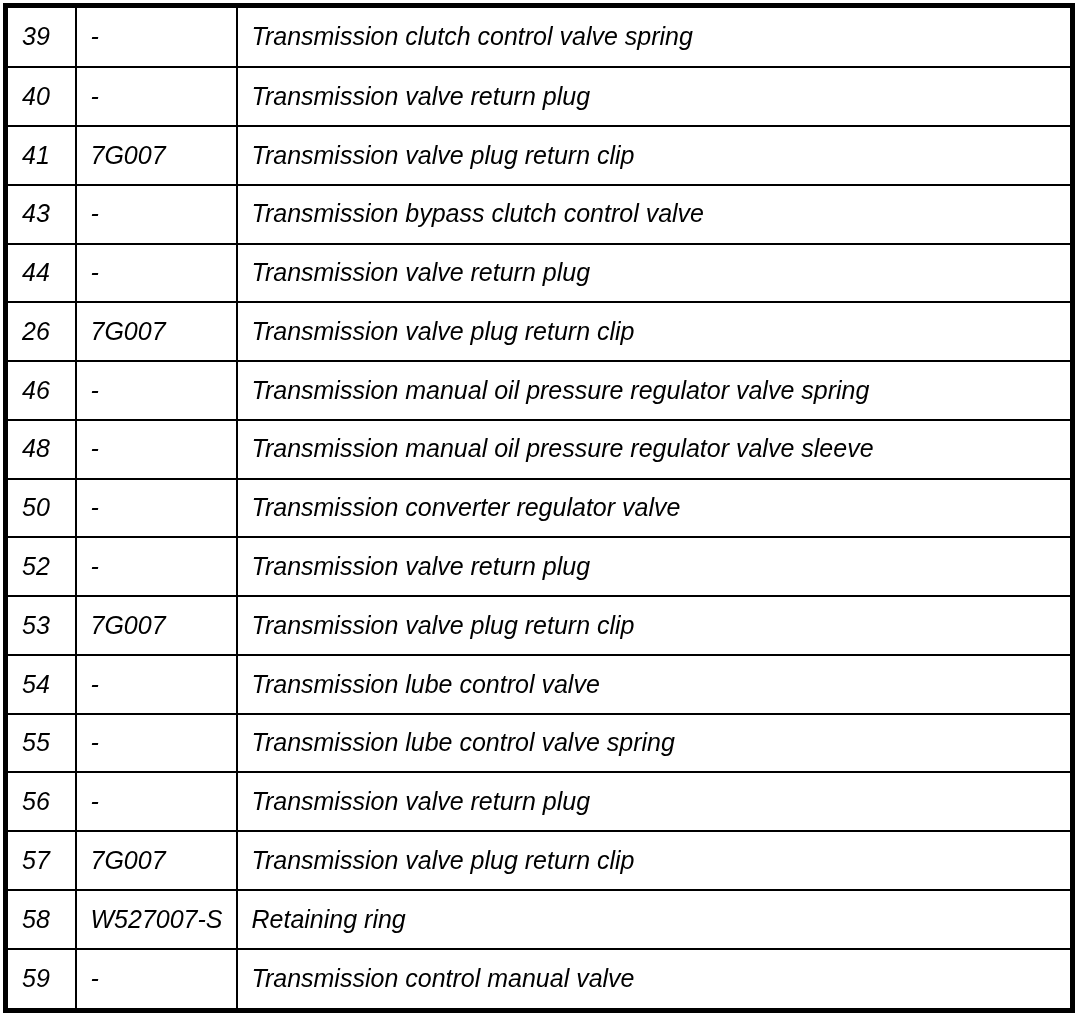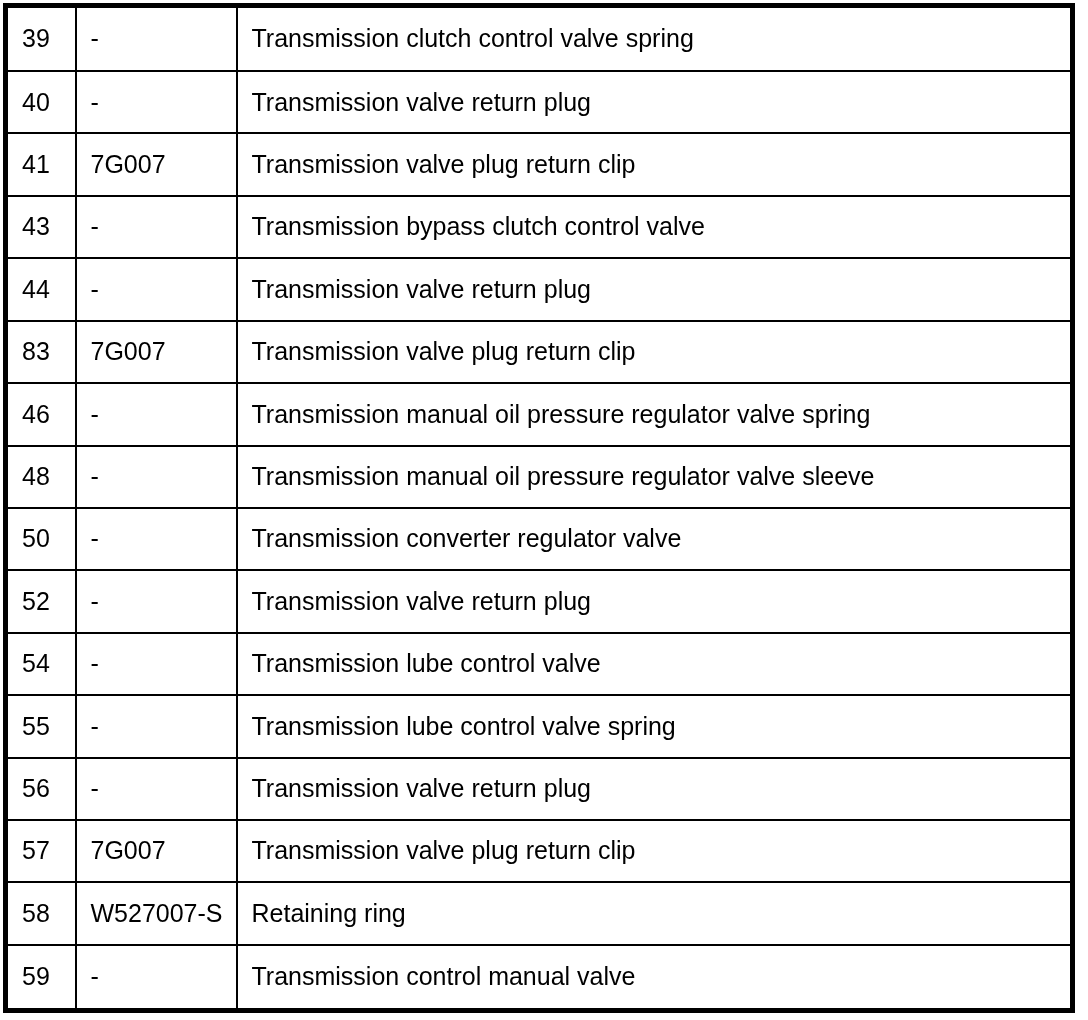--- a/index.html
+++ b/index.html
@@ -11,20 +11,21 @@
     width: 1088px;
     height: 1020px;
     overflow: hidden;
     font-family: "Liberation Sans", sans-serif;
   }
   .page {
     position: relative;
     width: 1088px;
     height: 1020px;
     background: #ffffff;
+    font-style: italic;
   }
   table.parts-table {
     position: absolute;
     left: 3px;
     top: 3px;
     width: 1072px;
     height: 1010px;
     border-collapse: collapse;
     table-layout: fixed;
     border: 5px solid #000000;
@@ -81,21 +82,21 @@
     <td class="col-desc">Transmission bypass clutch control valve</td>
   </tr>
 
   <tr>
     <td class="col-item">44</td>
     <td class="col-part">-</td>
     <td class="col-desc">Transmission valve return plug</td>
   </tr>
 
   <tr>
-    <td class="col-item">83</td>
+    <td class="col-item">26</td>
     <td class="col-part">7G007</td>
     <td class="col-desc">Transmission valve plug return clip</td>
   </tr>
 
   <tr>
     <td class="col-item">46</td>
     <td class="col-part">-</td>
     <td class="col-desc">Transmission manual oil pressure regulator valve spring</td>
   </tr>
 
@@ -113,20 +114,25 @@
     <td class="col-desc">Transmission converter regulator valve</td>
   </tr>
 
 
   <tr>
     <td class="col-item">52</td>
     <td class="col-part">-</td>
     <td class="col-desc">Transmission valve return plug</td>
   </tr>
 
+  <tr>
+    <td class="col-item">53</td>
+    <td class="col-part">7G007</td>
+    <td class="col-desc">Transmission valve plug return clip</td>
+  </tr>
 
   <tr>
     <td class="col-item">54</td>
     <td class="col-part">-</td>
     <td class="col-desc">Transmission lube control valve</td>
   </tr>
 
   <tr>
     <td class="col-item">55</td>
     <td class="col-part">-</td>

